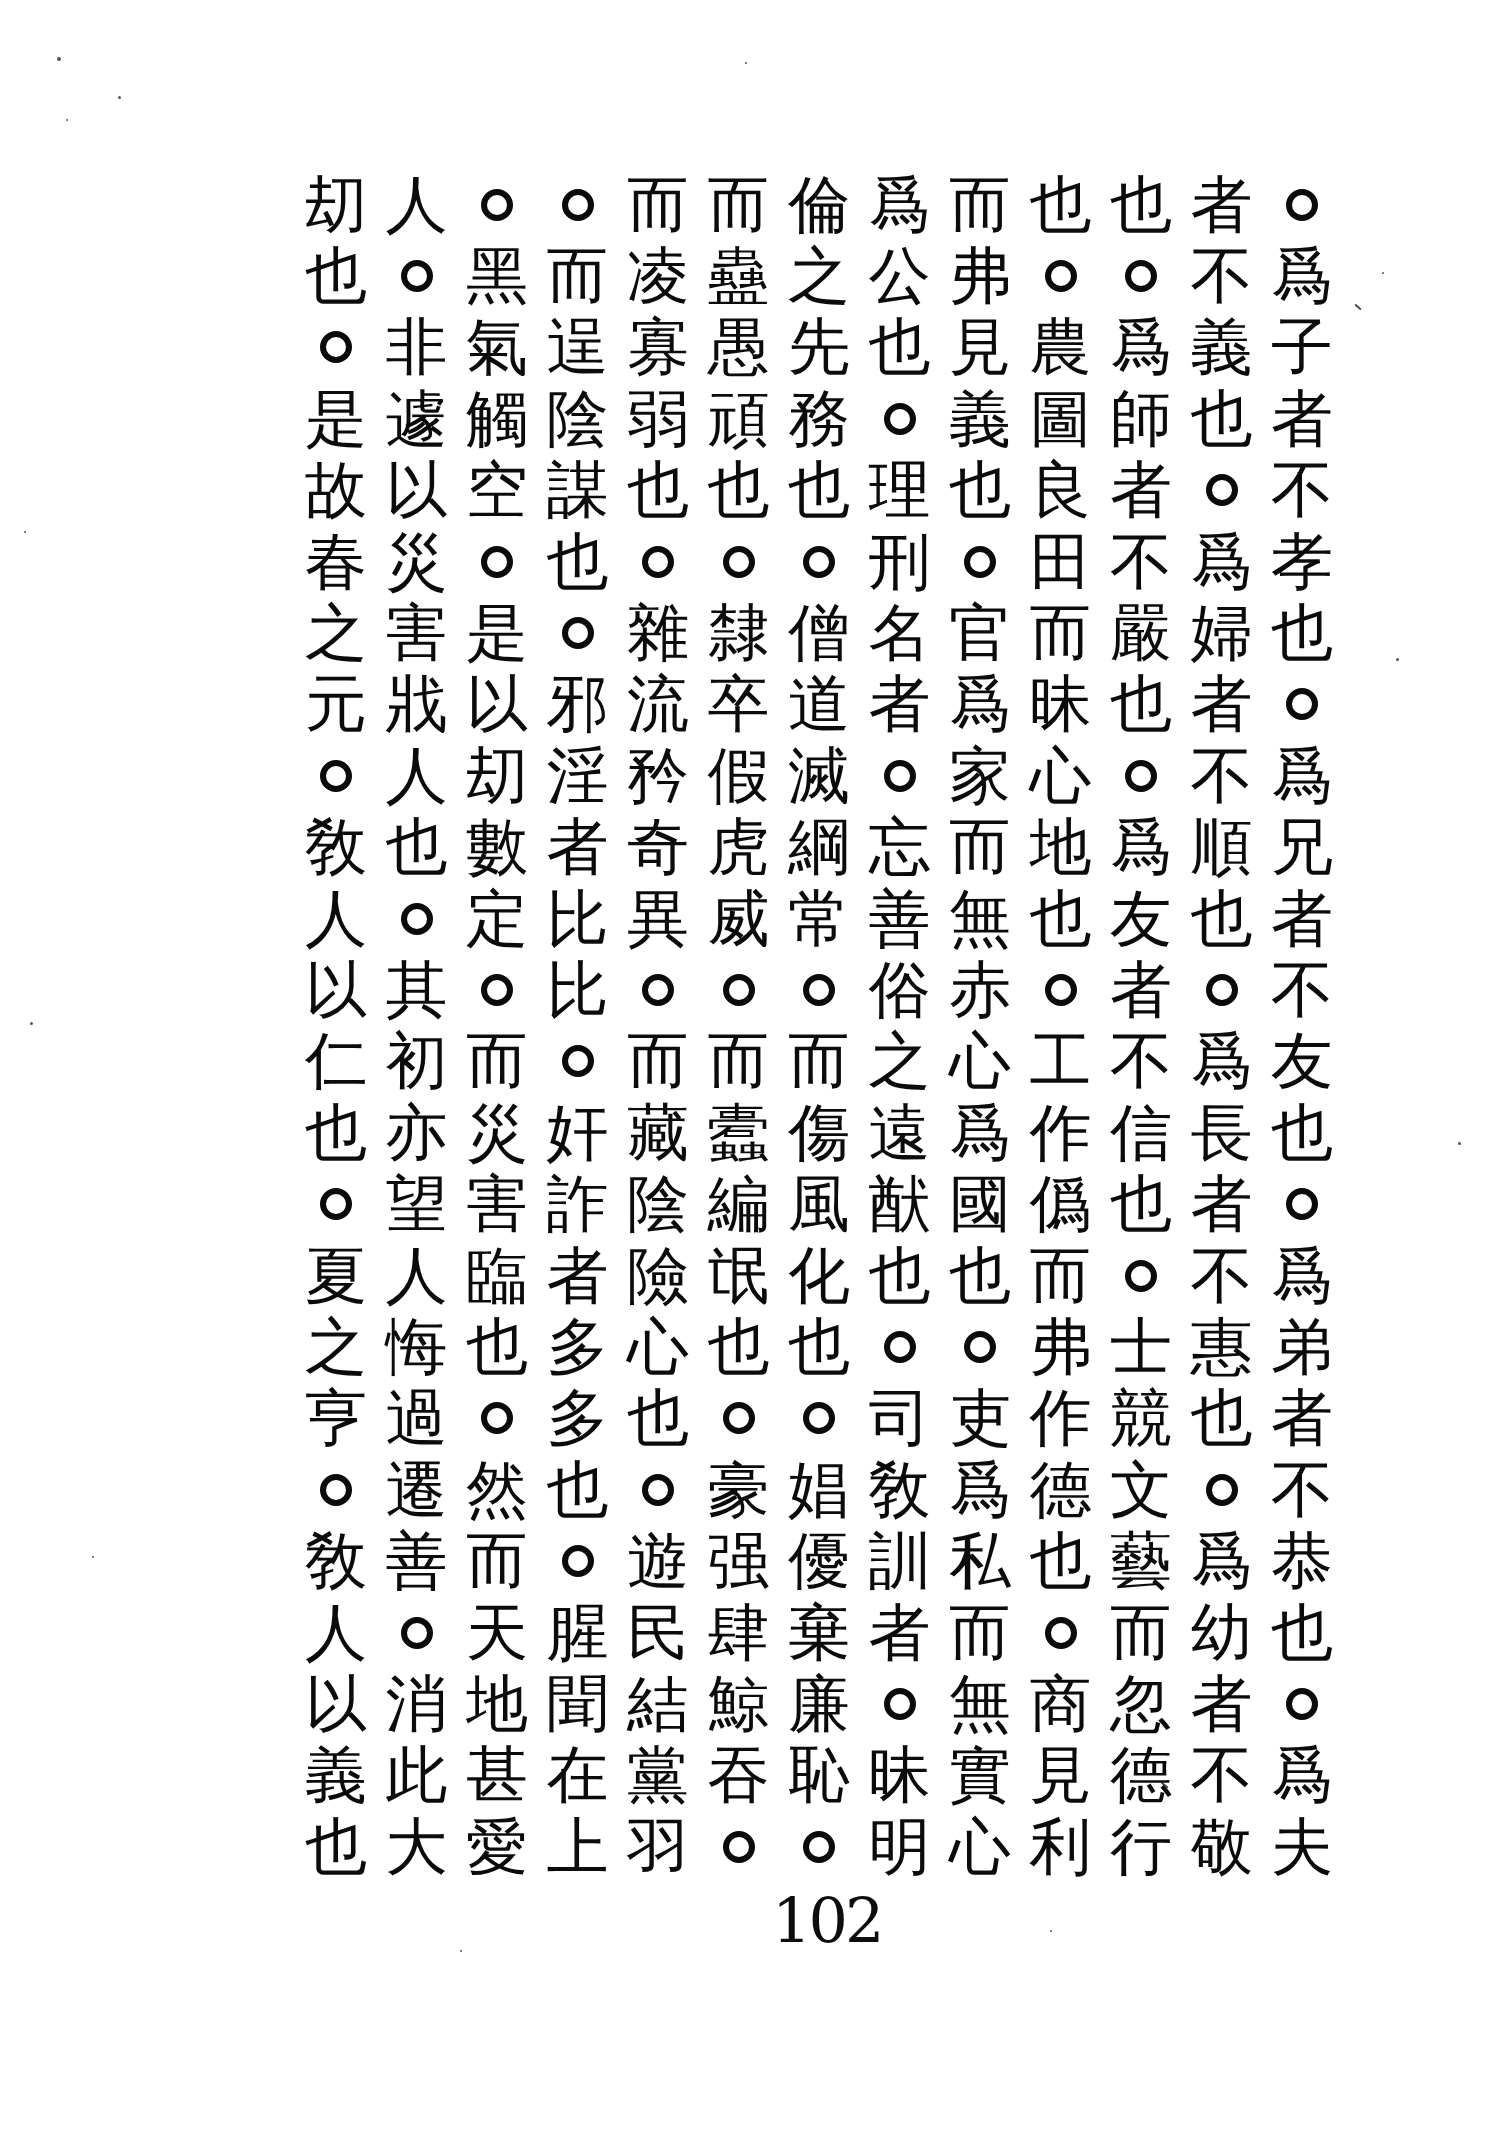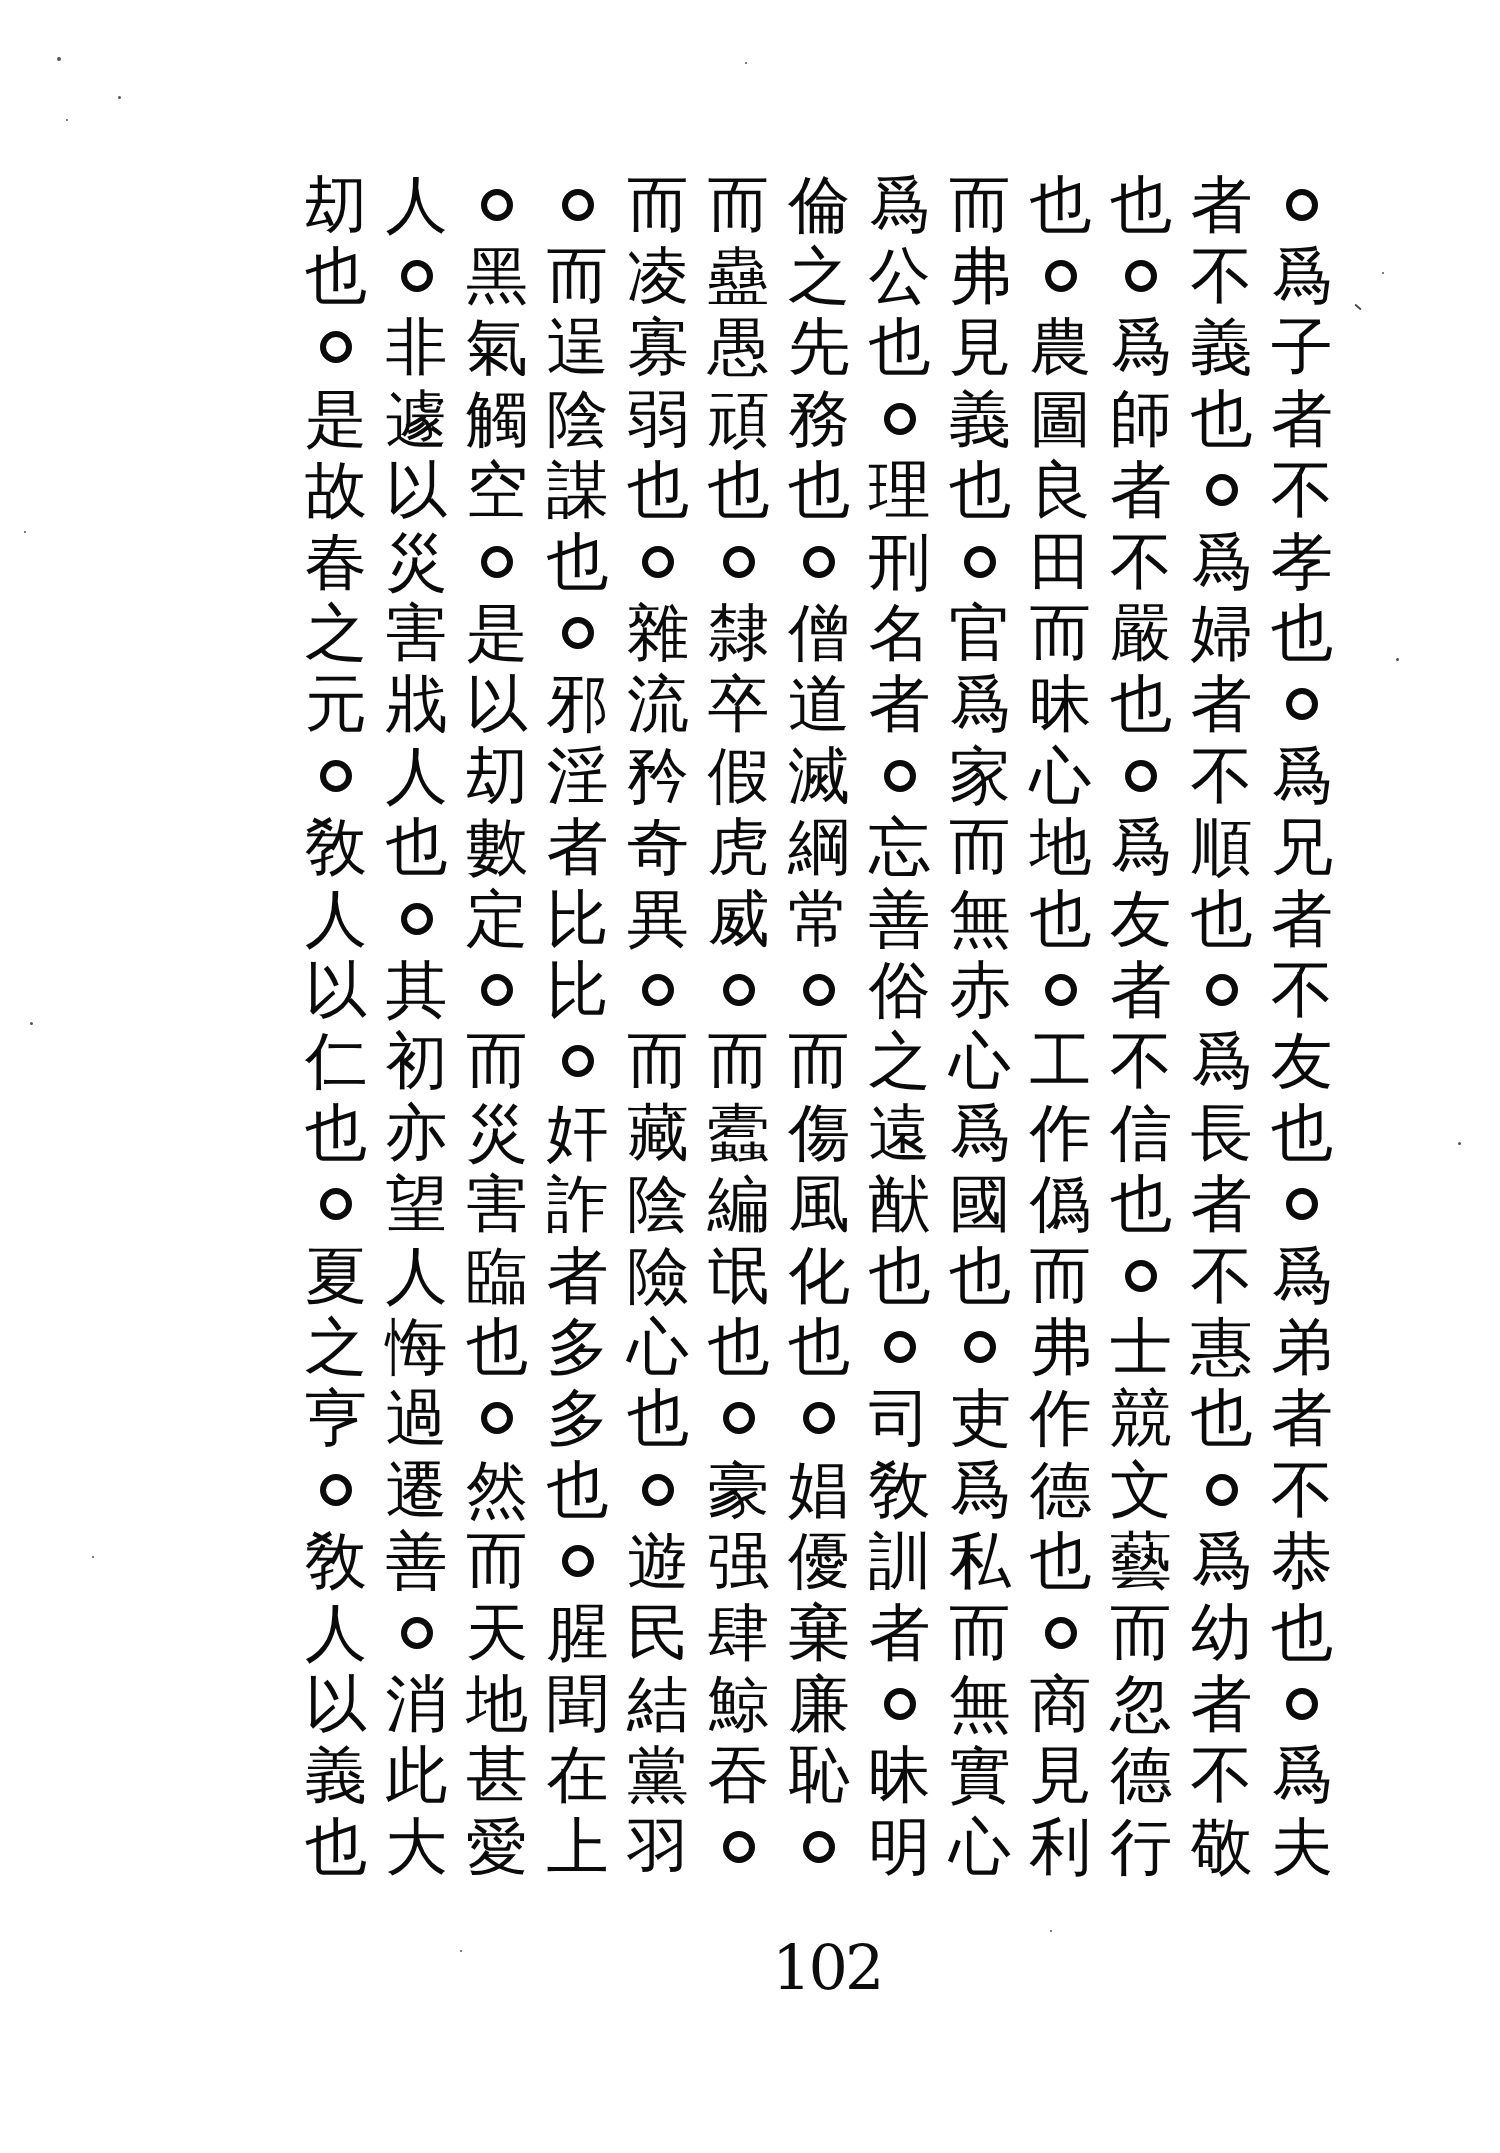--- a/index.html
+++ b/index.html
@@ -41,21 +41,21 @@
   .ch.period { font-size: 0; }
   .ch.period::after {
     content: "";
     display: block;
     width: 20px; height: 20px;
     border: 6px solid #0b0b0b;
     border-radius: 50%;
   }
   .page-number {
     position: absolute;
-    left: 772px; top: 1931px;
+    left: 772px; top: 1884px;
     font-size: 62px;
     letter-spacing: -3px;
     color: #0d0d0d;
     font-family: "DejaVu Serif", "Liberation Serif", serif;
   }
   
   .speck {
     position: absolute;
     background: #1a1a1a;
     border-radius: 50%;

